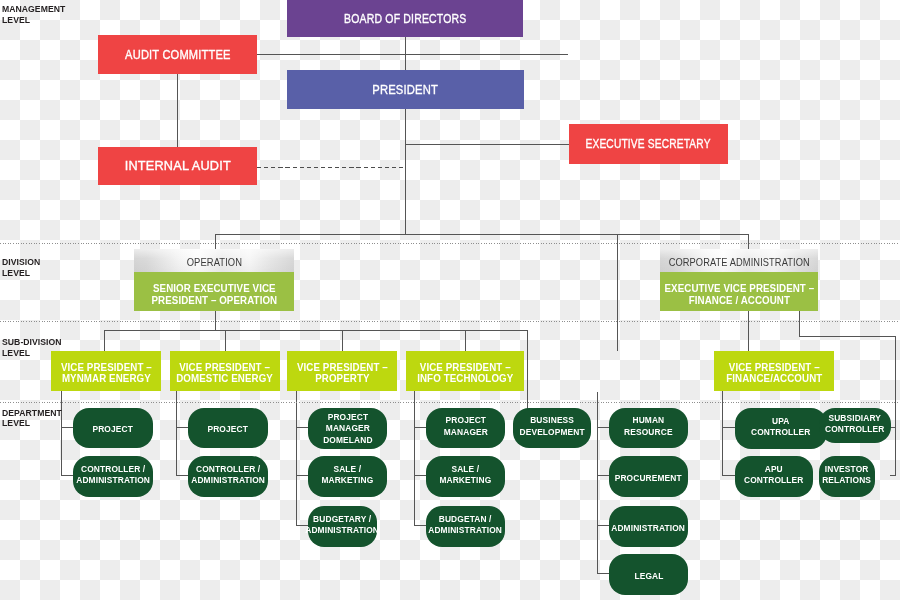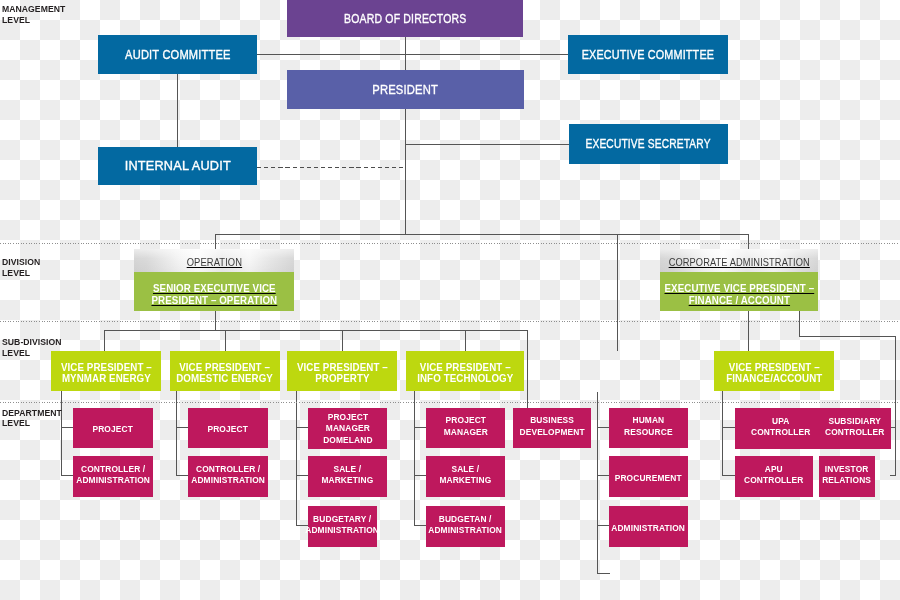--- a/index.html
+++ b/index.html
@@ -22,24 +22,24 @@
   .box>span,.box>.inner{transform:scaleX(0.92);}
   .mgmt>span{transform:scaleX(0.86);}
   .box>span{white-space:nowrap;}
   .box .inner{display:block;line-height:10.8px;padding-top:4px;}
   .box.orange>.inner{transform:scaleX(0.855);line-height:11.2px;padding-bottom:9px;}
   .box.orange.one>.inner{padding-bottom:0;padding-top:2px;}
   .box.orange.three>.inner{padding-bottom:5px;}
   .box .inner span{display:block;white-space:nowrap;}
   .purple{background:#6b4391;}
   .indigo{background:#5960a8;}
-  .green{background:#0369a1;}
+  .green{background:#ef4444;}
   .lime{background:#bdd80f;font-size:10.6px;letter-spacing:0.1px;}
-  .orange{background:#be185d;font-size:9.8px;letter-spacing:0.15px;}
-  .divgroup{position:absolute;text-decoration:underline;}
+  .orange{background:#14532d;font-size:9.8px;letter-spacing:0.15px;border-radius:16px;}
+  .divgroup{position:absolute;}
   .divhead>span{display:block;white-space:nowrap;}
   .divhead{display:flex;align-items:flex-end;justify-content:center;padding-bottom:4.5px;box-sizing:border-box;
     color:#3b3b3b;font-size:10.3px;font-weight:normal;letter-spacing:0.1px;
     background:
       linear-gradient(to bottom,rgba(255,255,255,0.55) 0%,rgba(255,255,255,0.0) 42%,rgba(0,0,0,0.035) 100%),
       linear-gradient(to right,#d6d6d6 0%,#dadada 8%,#f4f4f4 28%,#fdfdfd 40%,#ededed 55%,#f7f7f7 72%,#e6e6e6 86%,#d8d8d8 100%);}
   .divbody{display:flex;align-items:center;justify-content:center;
     text-align:center;color:#fff;background:#9bc044;font-weight:bold;
     font-size:10.6px;letter-spacing:0.1px;line-height:1.3;}
   .divbody .inner{display:block;transform:scaleX(0.92);line-height:11.9px;padding-top:6px;}
@@ -108,23 +108,20 @@
   <div class="lvl" style="left:1.6px;top:3.6px"><span>MANAGEMENT</span><br><span>LEVEL</span></div>
   <div class="lvl" style="left:1.6px;top:257.4px"><span>DIVISION</span><br><span>LEVEL</span></div>
   <div class="lvl" style="left:1.6px;top:336.8px"><span>SUB-DIVISION</span><br><span>LEVEL</span></div>
   <div class="lvl" style="left:1.6px;top:407.5px"><span>DEPARTMENT</span><br><span>LEVEL</span></div>
   <div class="box mgmt purple" style="left:287px;top:0px;width:236px;height:37px;font-size:12.4px">
       <span style="transform:scaleX(0.847)">BOARD OF DIRECTORS</span>
     </div>
   <div class="box mgmt green" style="left:98px;top:35px;width:159px;height:39px;font-size:12.4px">
       <span style="transform:scaleX(0.896)">AUDIT COMMITTEE</span>
     </div>
-  <div class="box mgmt green" style="left:568px;top:35px;width:160px;height:39px;font-size:12.4px">
-      <span style="transform:scaleX(0.873)">EXECUTIVE COMMITTEE</span>
-    </div>
   <div class="box mgmt indigo" style="left:287px;top:70px;width:237px;height:39px;font-size:13px">
       <span style="transform:scaleX(0.862)">PRESIDENT</span>
     </div>
   <div class="box mgmt green" style="left:569px;top:124px;width:159px;height:40px;font-size:12.4px">
       <span style="transform:scaleX(0.823)">EXECUTIVE SECRETARY</span>
     </div>
   <div class="box mgmt green" style="left:98px;top:147px;width:159px;height:38px;font-size:12.4px">
       <span style="transform:scaleX(1.025)">INTERNAL AUDIT</span>
     </div>
   <div class="divgroup" style="left:134px;top:249px;width:160px">
@@ -253,27 +250,32 @@
   <div class="box orange one" style="left:609px;top:456px;width:79px;height:41px">
       <div class="inner">
         <span>PROCUREMENT</span>
       </div>
     </div>
   <div class="box orange one" style="left:609px;top:506px;width:79px;height:41px">
       <div class="inner">
         <span>ADMINISTRATION</span>
       </div>
     </div>
+  <div class="box orange one" style="left:609px;top:554px;width:79px;height:41px">
+      <div class="inner">
+        <span>LEGAL</span>
+      </div>
+    </div>
   <div class="box orange" style="left:735px;top:408px;width:92px;height:41px">
       <div class="inner">
         <span>UPA</span>
         <span>CONTROLLER</span>
       </div>
     </div>
-  <div class="box orange" style="left:819px;top:408px;width:72px;height:41px">
+  <div class="box orange" style="left:819px;top:408px;width:72px;height:35px">
       <div class="inner">
         <span>SUBSIDIARY</span>
         <span>CONTROLLER</span>
       </div>
     </div>
   <div class="box orange" style="left:735px;top:456px;width:78px;height:41px">
       <div class="inner">
         <span>APU</span>
         <span>CONTROLLER</span>
       </div>

